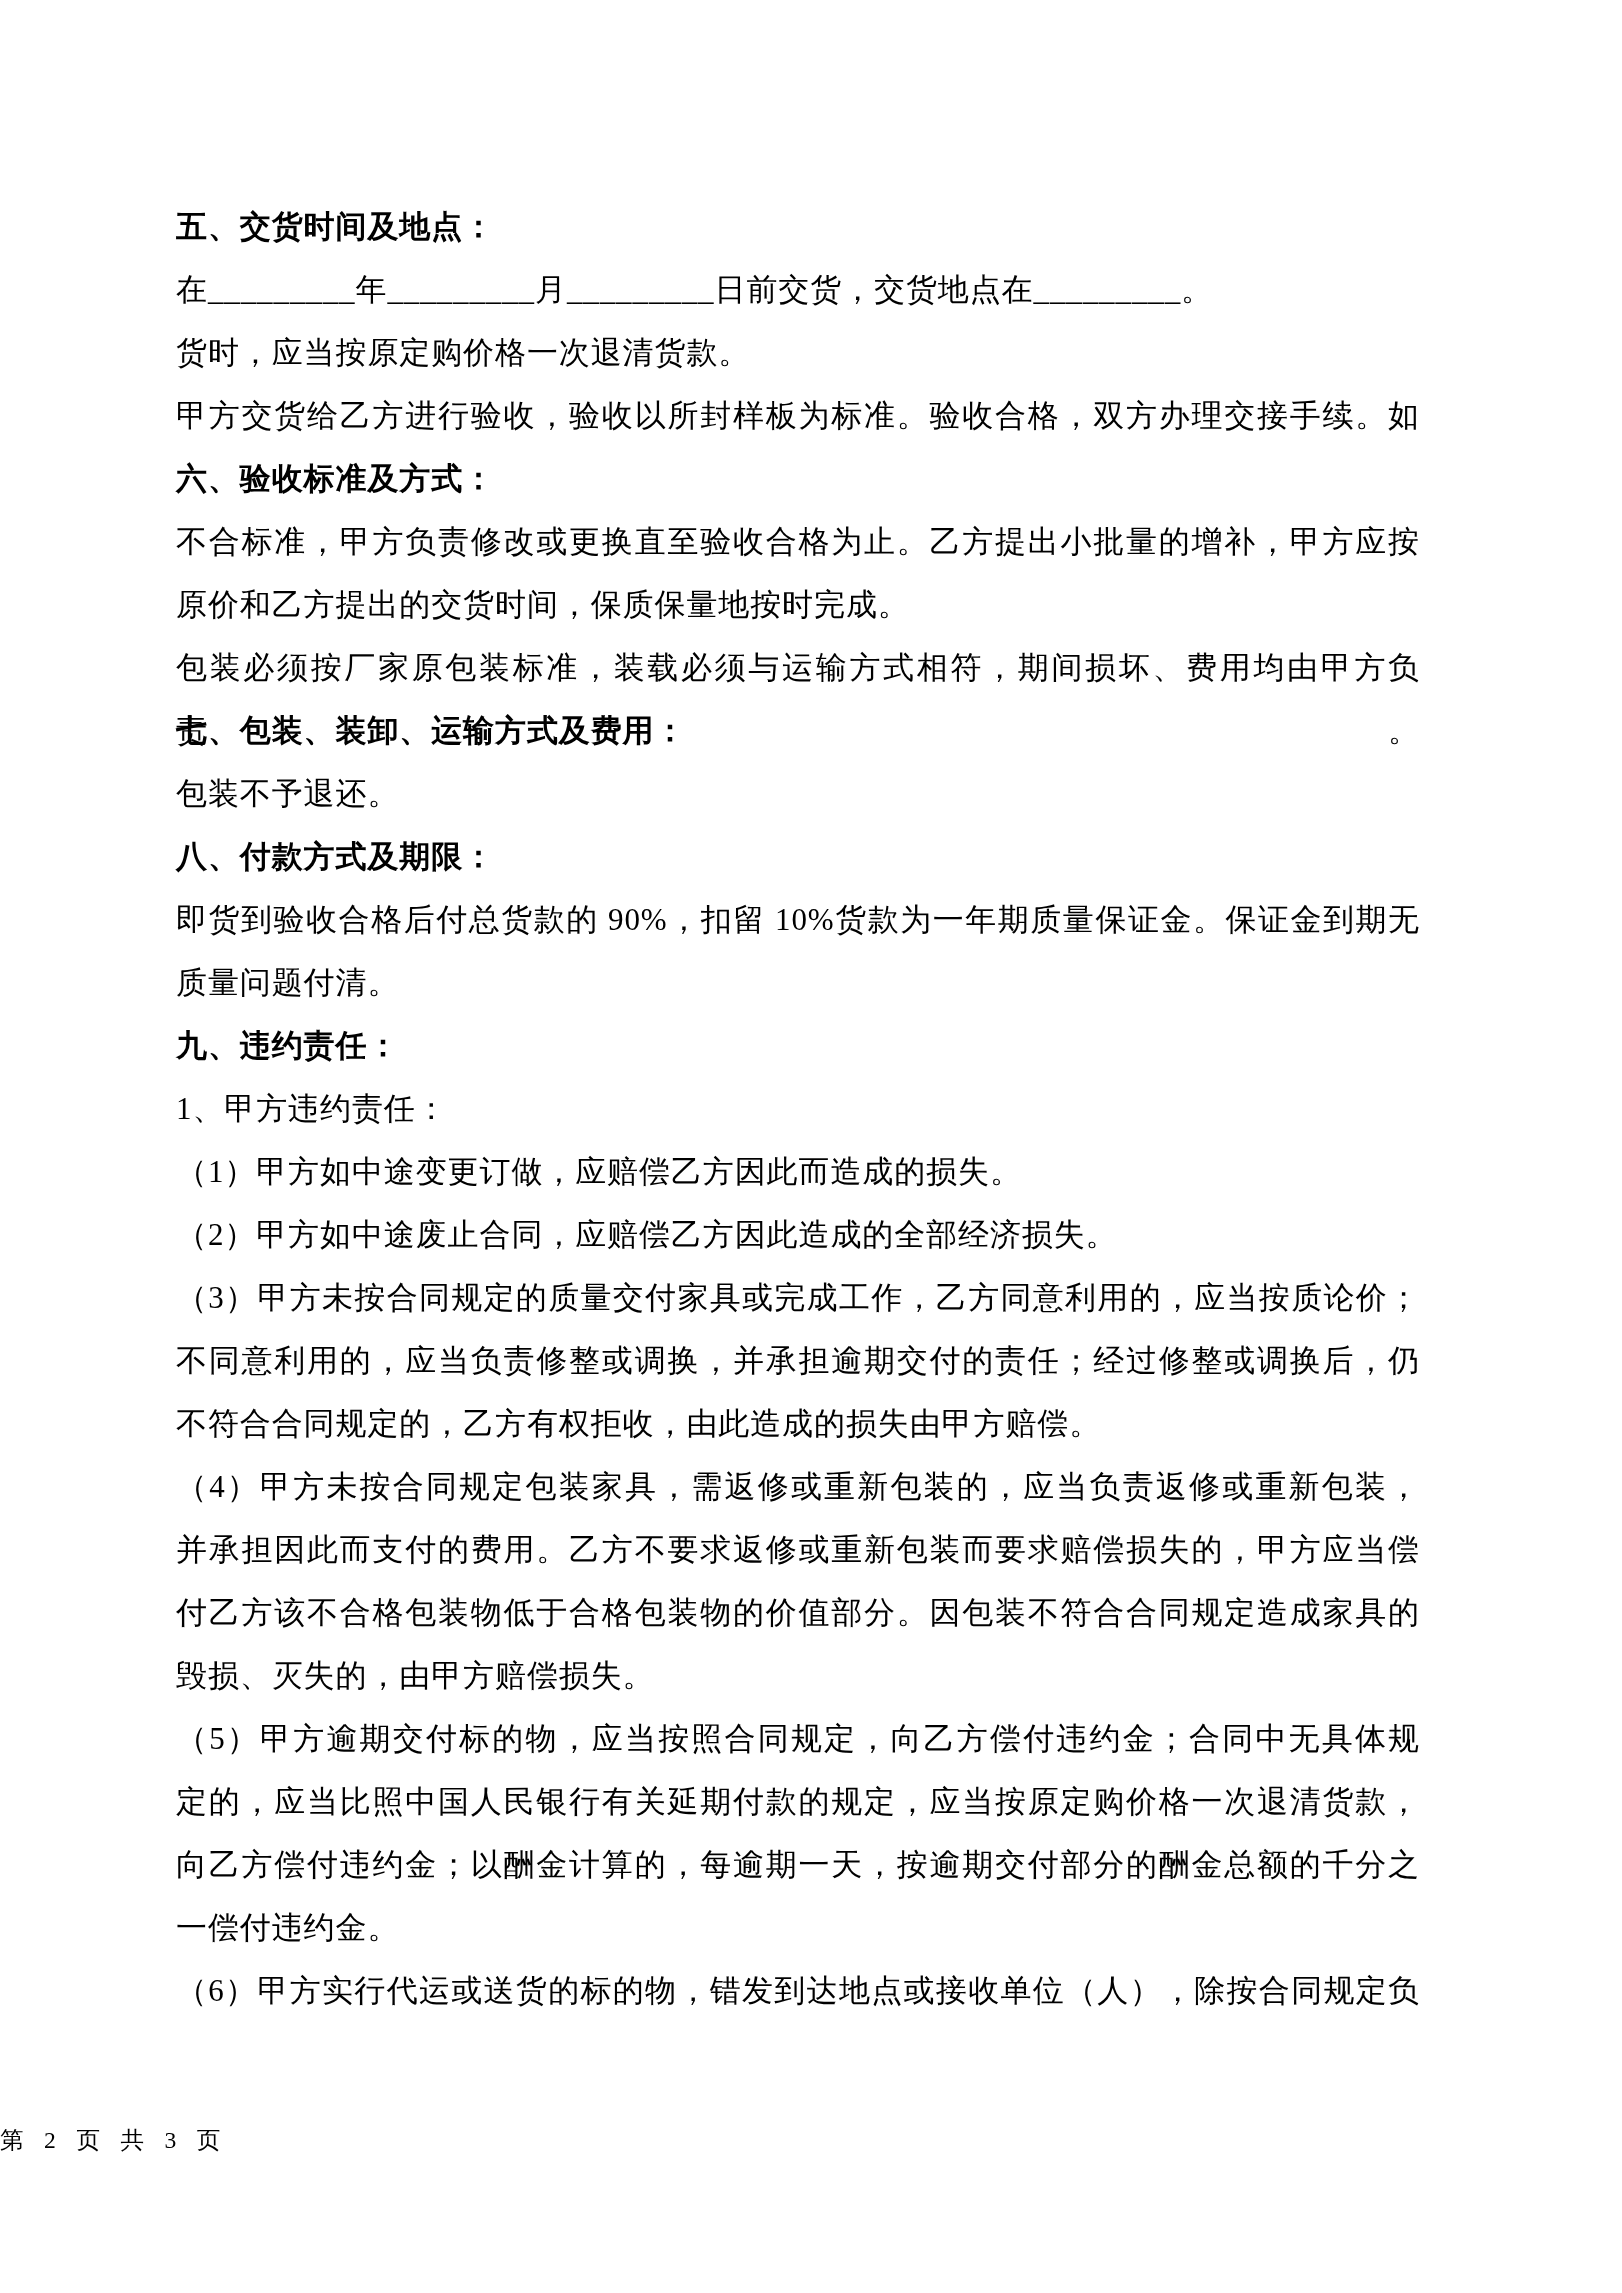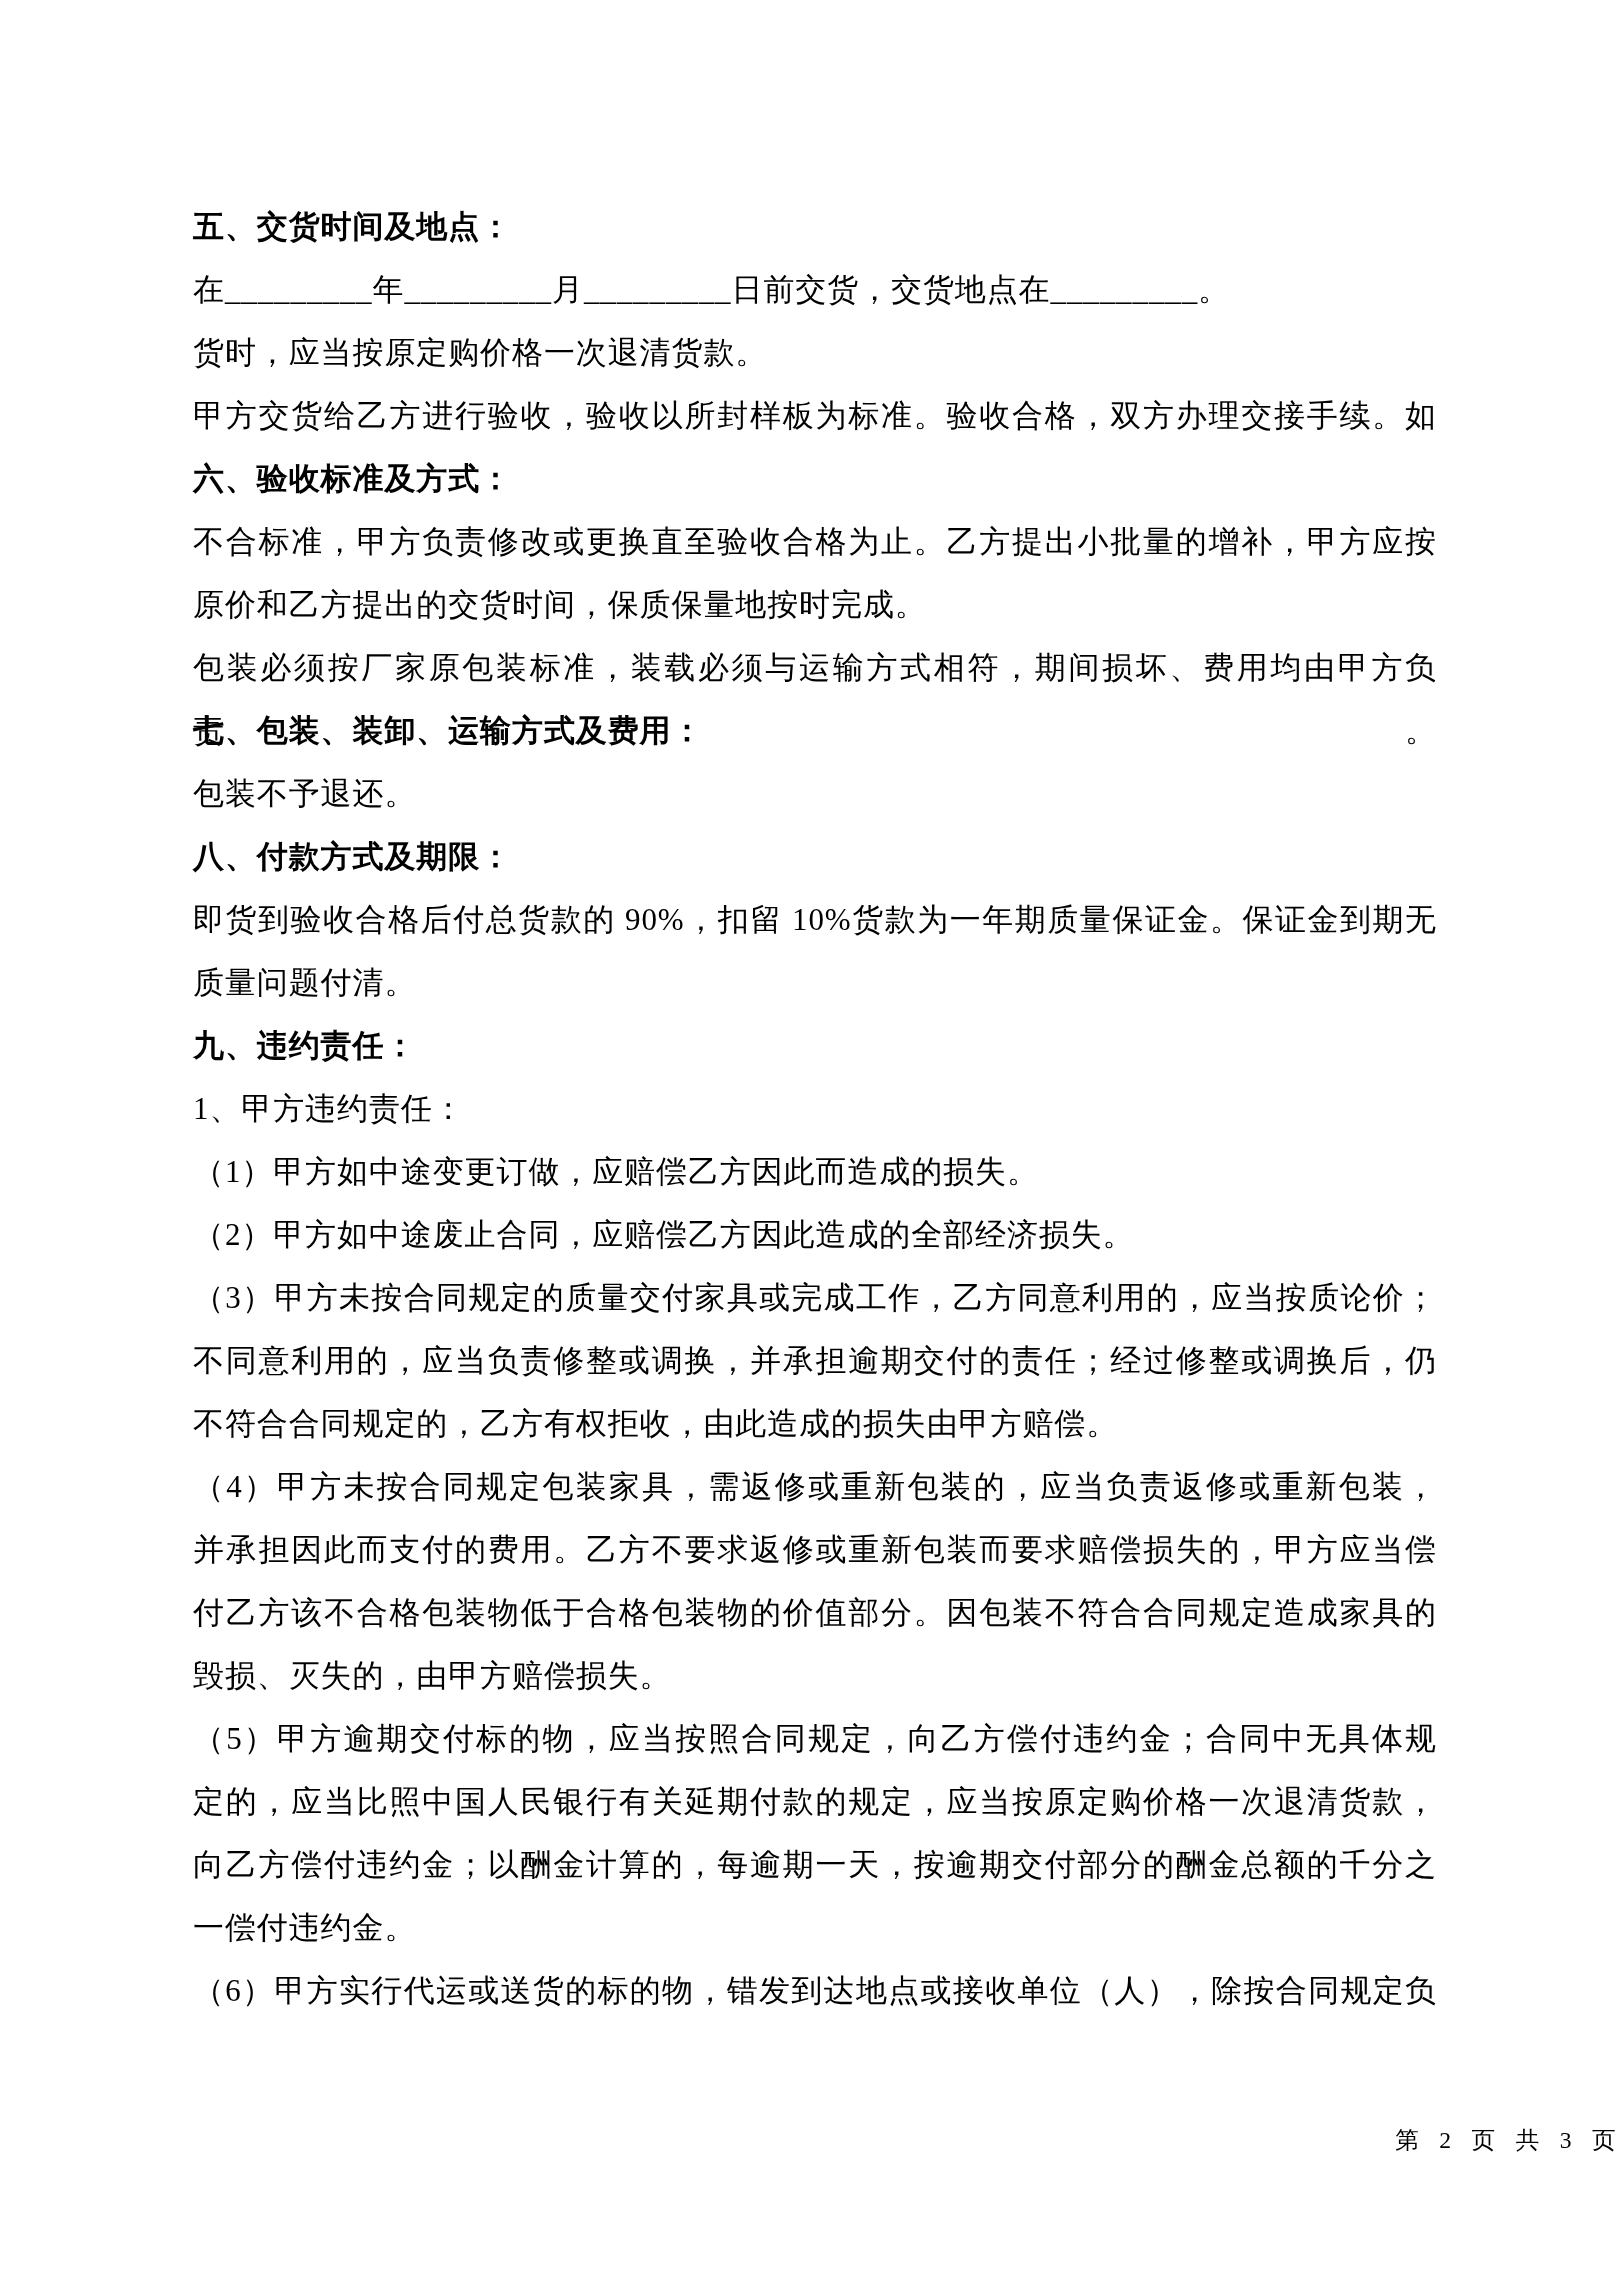--- a/index.html
+++ b/index.html
@@ -11,21 +11,21 @@
     position: relative;
     width: 1623px;
     height: 2294px;
     background: #ffffff;
     color: #000000;
     font-family: "Liberation Serif", "DejaVu Serif", serif;
     overflow: hidden;
   }
   .content {
     position: absolute;
-    left: 193px;
+    left: 176px;
     top: 195px;
     width: 1244px;
   }
   .line {
     font-size: 31px;
     line-height: 63px;
     height: 63px;
     white-space: pre;
     overflow: visible;
     letter-spacing: 0.9px;
@@ -37,21 +37,21 @@
     white-space: normal;
     text-align: justify;
     text-align-last: justify;
     text-justify: inter-ideograph;
   }
   .footer {
     position: absolute;
     top: 2126px;
     left: 0;
     width: 100%;
-    text-align: right;
+    text-align: left;
     font-size: 23.6px;
     line-height: 29px;
     letter-spacing: 7.3px;
     white-space: pre;
   }
 </style>
 </head>
 <body>
 
 <div class="page">

